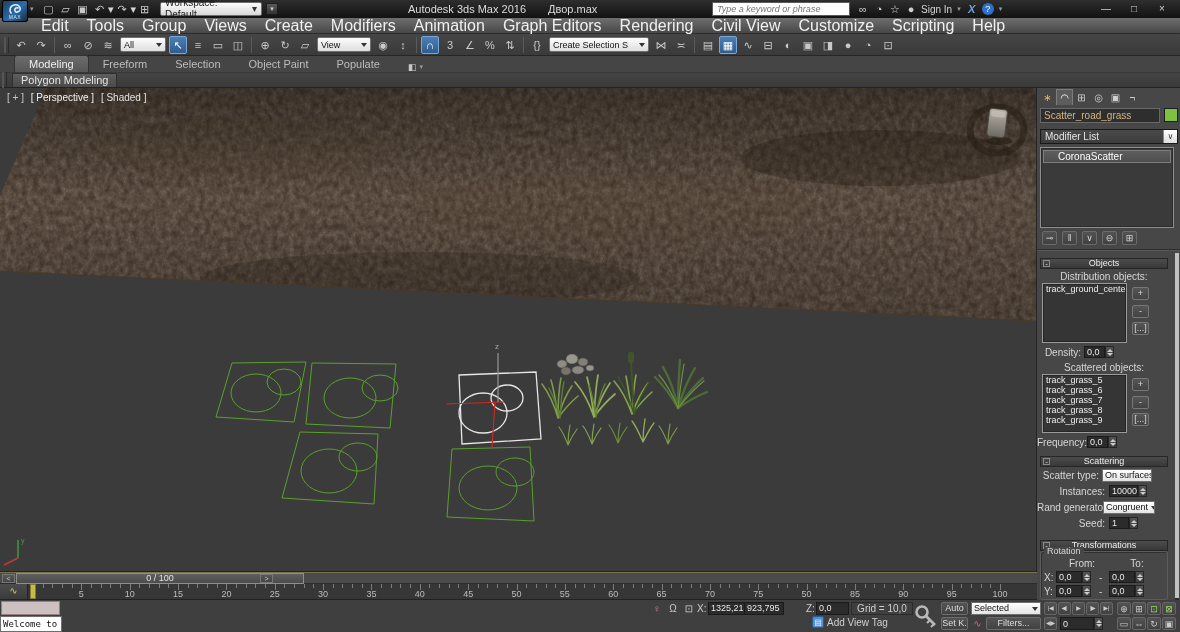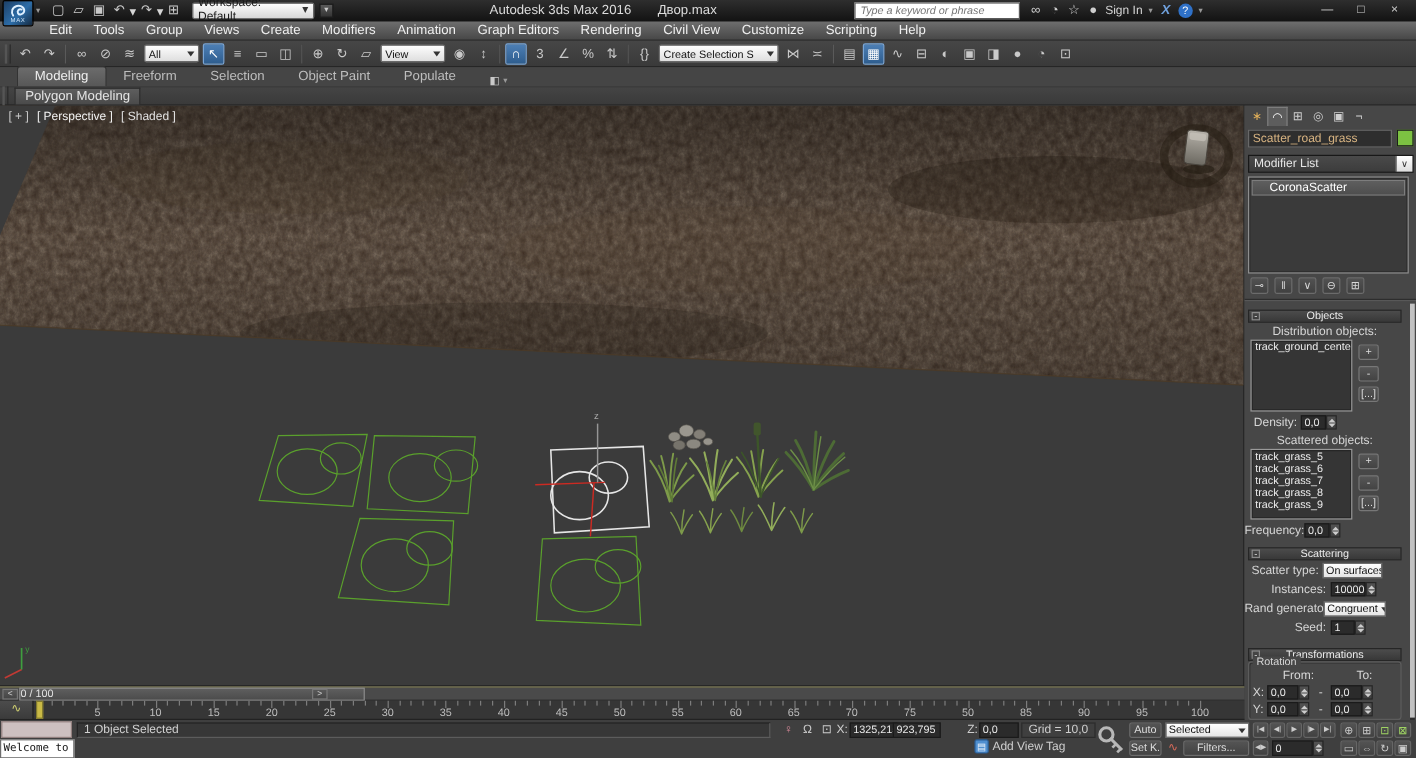--- a/index.html
+++ b/index.html
@@ -26,21 +26,21 @@
   .tb-right .ic{width:16px;color:#cfcfcf;}
   .tb-right .ic-lbl{color:#d5d5d5;font-size:10px;margin:0 2px;}
   .tb-right .crt{font-size:7px;color:#999;margin:0 3px;}
   .ic.xchg{color:#6fa0dc;font-weight:bold;font-style:italic;}
   .ic.help{background:#2f71c8;color:#fff;border-radius:50%;width:12px!important;height:12px;line-height:12px;font-size:9px;margin:0 2px;}
   .winctl{position:absolute;right:4px;top:0;display:flex;height:17px;align-items:center;}
   .winctl .ic{width:28px;height:15px;line-height:15px;color:#cfcfcf;font-size:10px;text-align:center;}
 
   
   .menubar{position:absolute;left:0;top:18px;width:1180px;height:16px;background:linear-gradient(#6e6e6e,#474747);display:flex;align-items:center;padding-left:32px;border-bottom:1px solid #2c2c2c;}
-  .mi{padding:0 9px;color:#f0f0f0;font-size:11px;line-height:15px;}
+  .mi{padding:0 9px;color:#f0f0f0;font-size:16px;line-height:15px;}
 
   
   .toolbar{position:absolute;left:0;top:34px;width:1180px;height:22px;background:linear-gradient(#464646,#3a3a3a);border-bottom:1px solid #262626;display:flex;align-items:center;padding-left:2px;}
   .grip{width:5px;height:16px;border-left:2px solid #555;border-right:1px solid #2a2a2a;margin:0 2px;}
   .ic{display:inline-flex;align-items:center;justify-content:center;width:18px;height:18px;color:#c9c9c9;font-size:11px;line-height:18px;text-align:center;}
   .toolbar .ic{margin:0 1px;border:1px solid transparent;border-radius:2px;}
   .ic.act{background:linear-gradient(#4d7fb5,#2e5d8e);border:1px solid #7aa6d6;color:#fff;}
   .sep{width:1px;height:16px;background:#2a2a2a;border-right:1px solid #5a5a5a;margin:0 3px;}
   .dd{height:15px;background:linear-gradient(#fdfdfd,#dedede);border:1px solid #707070;border-radius:2px;color:#111;font-size:9px;display:inline-flex;align-items:center;justify-content:space-between;padding:0 3px;margin:0 2px;overflow:hidden;white-space:nowrap;}
   .cchev{width:0;height:0;border-left:3px solid transparent;border-right:3px solid transparent;border-top:4px solid #333;margin-left:3px;flex:none;}
@@ -92,21 +92,21 @@
   .spin .dn{border-top:3px solid #ccc;}
   .combo{position:absolute;height:13px;background:linear-gradient(#fff,#e4e4e4);border:1px solid #6e6e6e;color:#111;font-size:9px;line-height:11px;display:flex;align-items:center;justify-content:space-between;padding:0 2px;white-space:nowrap;overflow:hidden;}
   .group{position:absolute;border:1px solid #5c5c5c;border-radius:3px;box-shadow:inset 1px 1px 0 #303030;}
   .grouplbl{position:absolute;background:#474747;padding:0 3px;font-size:9px;color:#d6d6d6;line-height:9px;}
   .cp-scroll{position:absolute;left:138px;top:165px;width:4px;height:347px;background:#2e2e2e;}
   .cp-thumb{position:absolute;left:0;top:0;width:4px;height:345px;background:#c2c2c2;}
 
   
   .timeslider{position:absolute;left:0;top:572px;width:1037px;height:12px;background:#4a4a4a;border-top:1px solid #77754e;border-bottom:1px solid #2c2c2c;}
   .ts-arrow{position:absolute;top:1px;width:13px;height:9px;background:linear-gradient(#585858,#454545);border:1px solid #777;color:#ccc;font-size:7px;line-height:8px;text-align:center;}
-  .ts-handle{position:absolute;left:16px;top:0px;width:288px;height:11px;background:linear-gradient(#5e5e5e,#4c4c4c);border:1px solid #8e8e8e;color:#e2e2e2;font-size:9px;line-height:9px;}
+  .ts-handle{position:absolute;left:16px;top:0px;width:288px;height:11px;background:linear-gradient(#5e5e5e,#4c4c4c);border:1px solid #8e8e8e;color:#e2e2e2;font-size:9px;line-height:9px;text-align:center;}
   .trackbar{position:absolute;left:0;top:584px;width:1037px;height:16px;background:#363636;border-bottom:1px solid #222;}
   .tick{position:absolute;top:0;width:1px;height:4px;background:#7c7c7c;}
   .tick.big{height:6px;}
   .tlab{position:absolute;top:5px;font-size:9px;color:#bdbdbd;transform:translateX(-50%);}
   .fmarker{position:absolute;top:0;width:6px;height:15px;background:#c9b945;border:1px solid #827a2e;}
   .mcurve{position:absolute;left:0;top:0;width:28px;height:15px;background:linear-gradient(#4c4c4c,#3b3b3b);border-right:1px solid #222;color:#cfcf70;font-size:10px;line-height:14px;text-align:center;z-index:3;}
 
   
   .statusbar{position:absolute;left:0;top:600px;width:1180px;height:32px;background:#3f3f3f;font-size:10px;}
   .sunken{background:#373737;border:1px solid #242424;border-bottom-color:#5c5c5c;border-right-color:#5c5c5c;color:#d2d2d2;}
@@ -671,21 +671,20 @@
       <div class="tlab" style="left: 854.95px;">85</div>
       <div class="tlab" style="left: 903.3px;">90</div>
       <div class="tlab" style="left: 951.65px;">95</div>
       <div class="tlab" style="left: 1000px;">100</div>
       <div class="fmarker" style="left: 30px;"></div>
     </div>
 
   <div class="statusbar">
     <div class="listener-pink"></div>
     <div class="listener-white">Welcome to</div>
-    <div class="statline sunken">1 Object Selected</div>
 
     <span id="coordIcons"></span>
     <span class="clab" style="left:697px;">X:</span>
     <div class="cfld fld" style="left:708px;width:40px;">1325,215</div>
     <span class="clab" style="left:752px;">Y:</span>
     <div class="cfld fld" style="left:744px;width:40px;">923,795</div>
     <span class="clab" style="left:806px;">Z:</span>
     <div class="cfld fld" style="left:816px;width:33px;">0,0</div>
     <div class="gridbox">Grid = 10,0</div>
     <div class="timetag">

